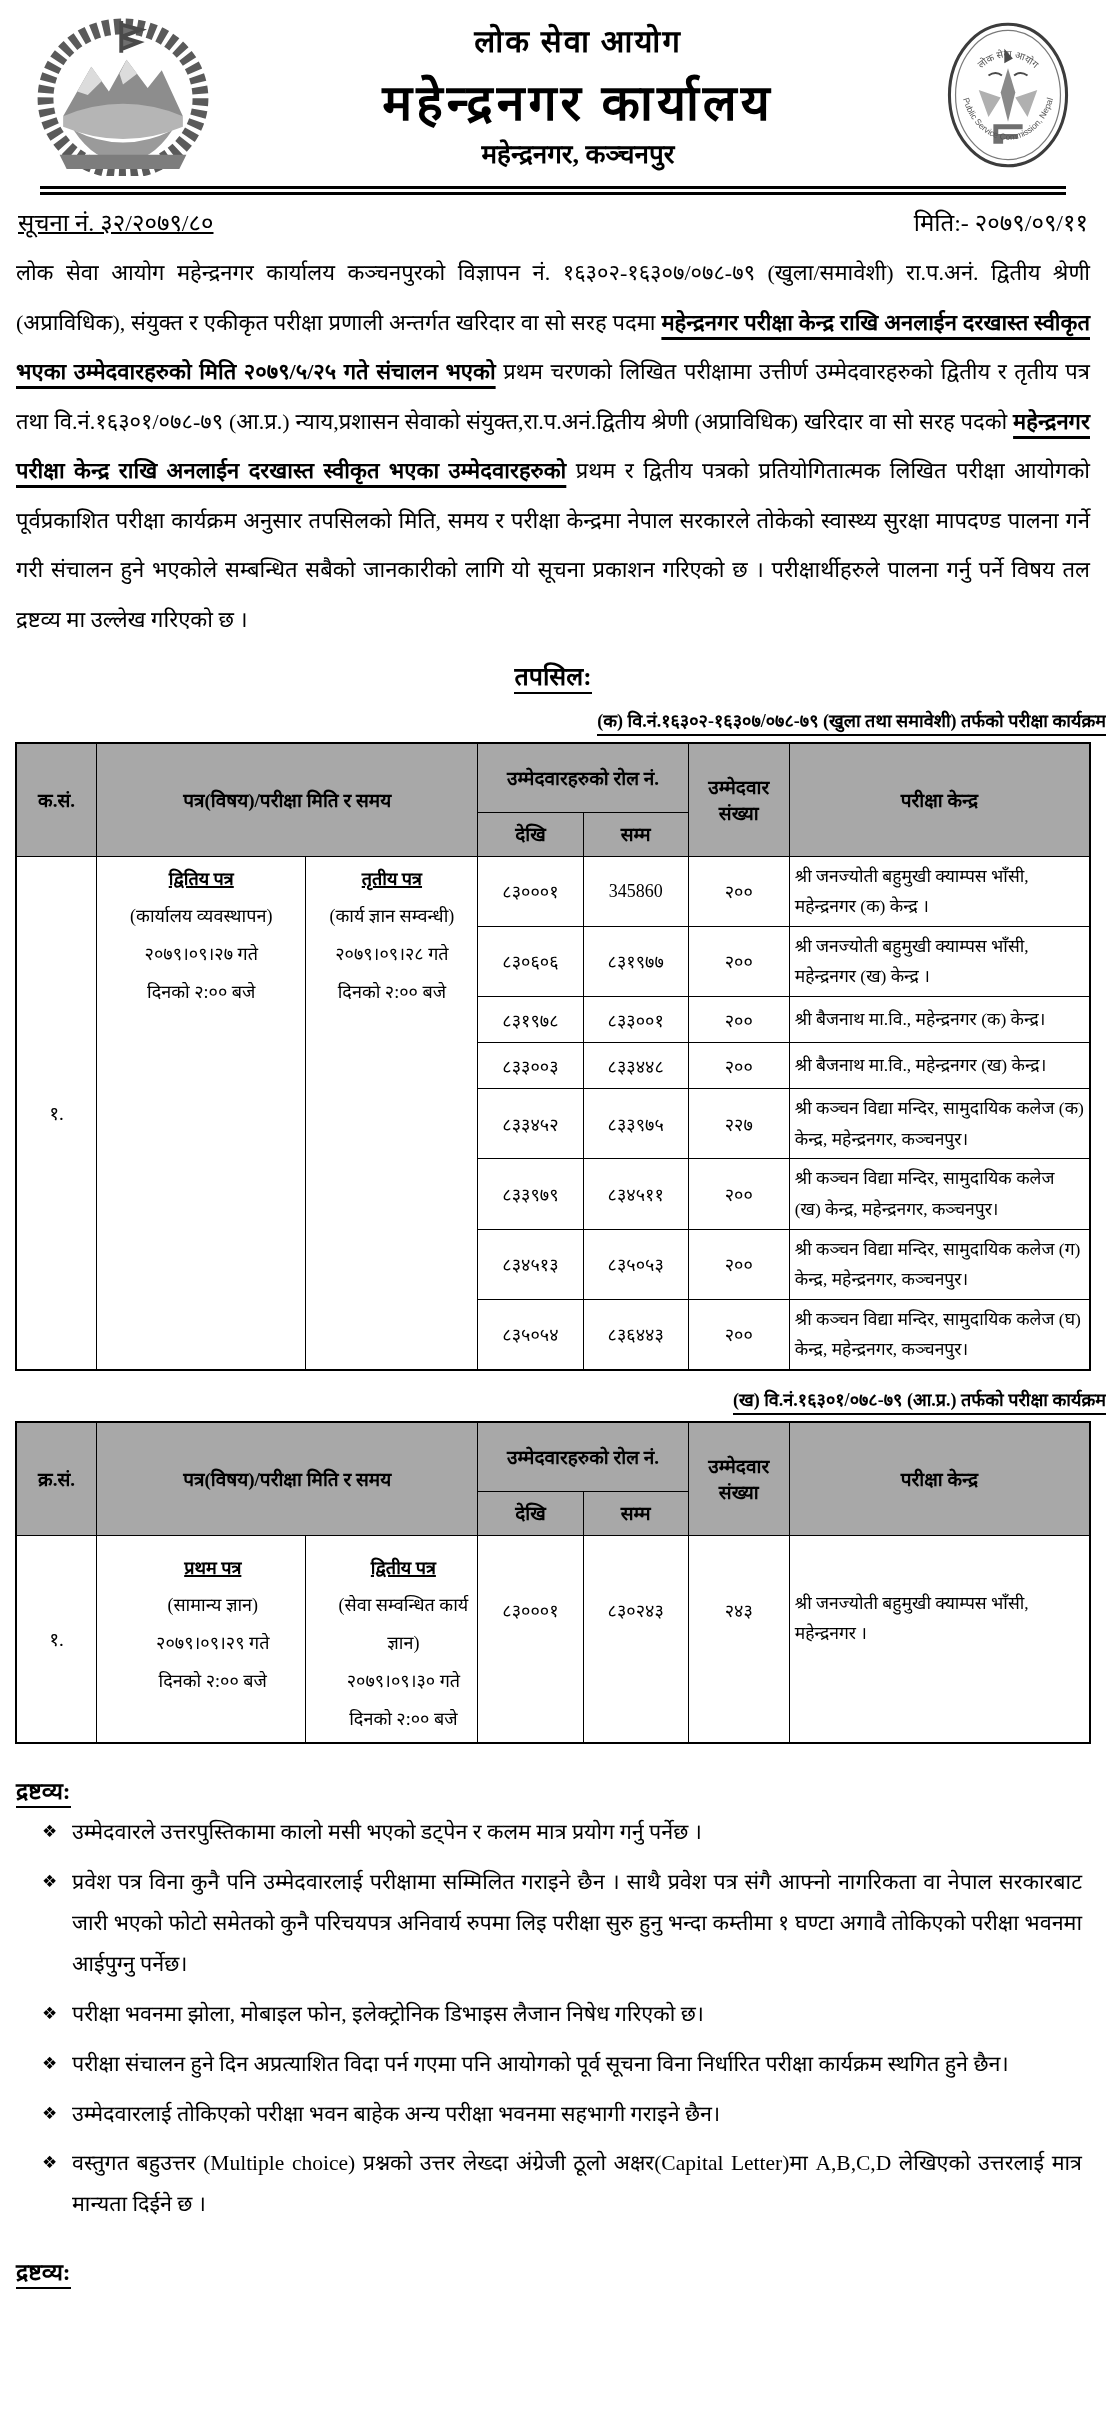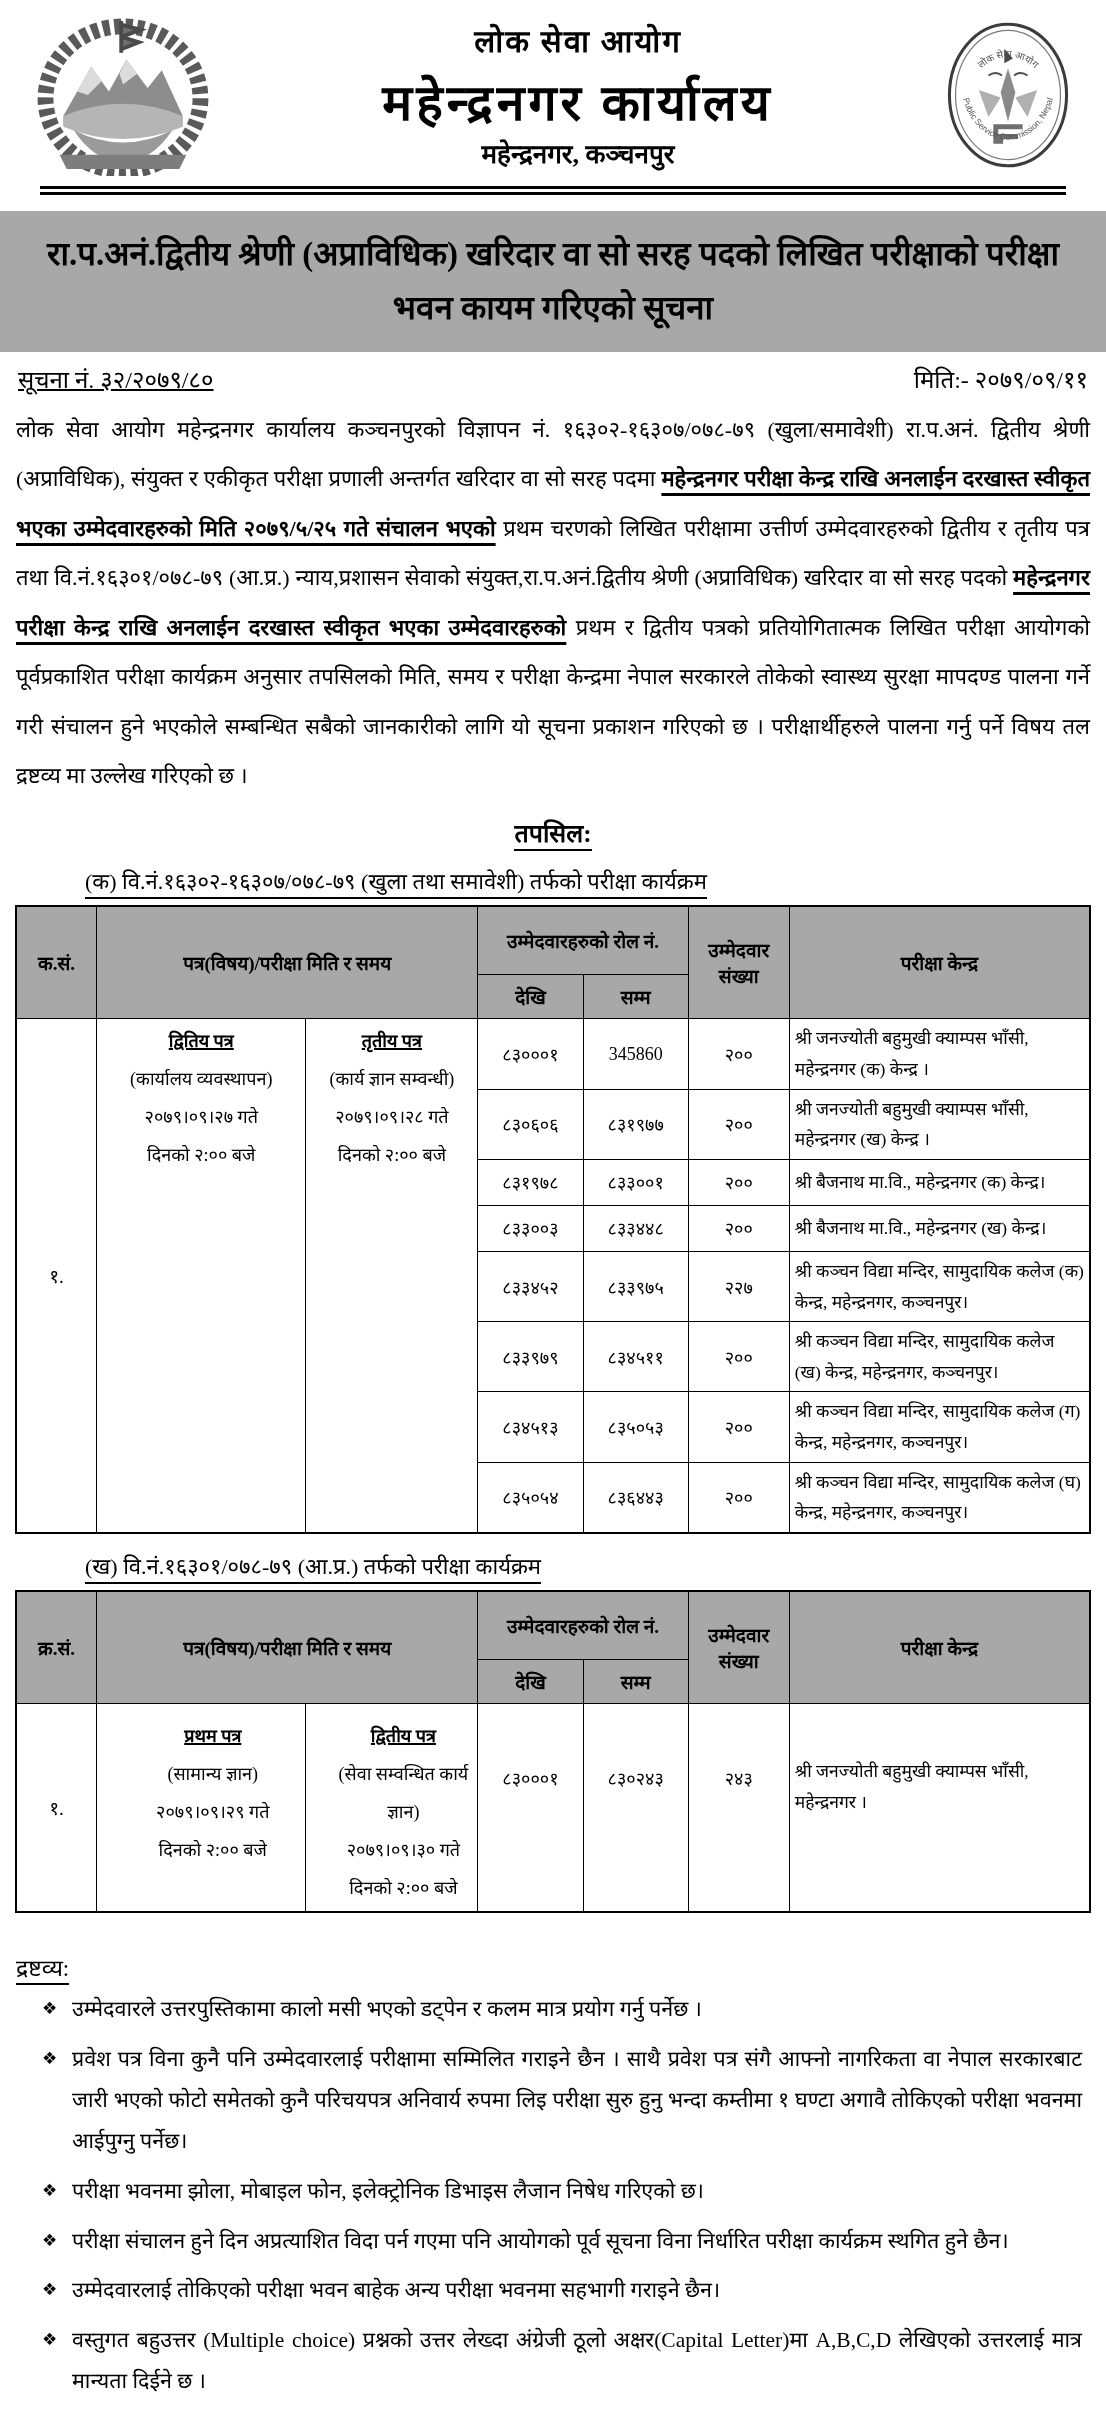--- a/index.html
+++ b/index.html
@@ -32,21 +32,21 @@
   .meta-row { display: flex; justify-content: space-between; padding: 10px 18px 0 18px;
               font-size: 24px; }
   .meta-row .u1 { text-decoration: underline; text-decoration-thickness: 1.5px; }
 
   
   .intro { margin: 10px 16px 0 16px; font-size: 22px; line-height: 2.25; text-align: justify; }
   .intro .u { text-decoration: underline; text-decoration-thickness: 2.5px; text-underline-offset: 7px; font-weight: bold; }
 
   .tapasil { text-align: center; font-size: 25px; font-weight: bold; margin-top: 14px; }
   .tapasil span { border-bottom: 2px solid #000; padding-bottom: 2px; }
-  .sec-heading { margin: 16px 0 10px 85px; font-size: 22px; font-weight: normal; }
+  .sec-heading { margin: 16px 0 10px 85px; font-size: 18px; font-weight: bold; text-align: right; }
   .sec-heading span { border-bottom: 2.5px solid #000; padding-bottom: 3px; }
 
   
   table.sched { width: 1076px; margin: 10px 15px 0 15px; border-collapse: collapse;
                 border: 2px solid #000; font-size: 18px; table-layout: fixed; }
   table.sched th, table.sched td { border: 1.5px solid #000; padding: 4px 5px; }
   table.sched th { background: #a8a8a8; font-weight: bold; font-size: 19px; }
   col.c-sn { width: 7.5%; } col.c-p1 { width: 19.5%; } col.c-p2 { width: 16%; }
   col.c-from { width: 9.8%; } col.c-to { width: 9.8%; } col.c-cnt { width: 9.4%; }
   col.c-ctr { width: 28%; }
@@ -55,21 +55,21 @@
   td.sn { text-align: center; vertical-align: middle; font-size: 19px; }
   td.paper { text-align: center; vertical-align: top; padding-top: 12px; line-height: 2.1; }
   td.paper .ptitle { font-weight: bold; text-decoration: underline; text-decoration-thickness: 2px; }
   td.roll, td.count { text-align: center; vertical-align: middle; height: 46px; }
   td.center-cell { text-align: left; vertical-align: middle; font-size: 17.5px; line-height: 1.75; padding-left: 9px; }
   table.sched.tbl-b td.roll, table.sched.tbl-b td.count { vertical-align: top; padding-top: 62px; height: 190px; }
   table.sched.tbl-b td.center-cell { vertical-align: top; padding-top: 52px; }
   table.sched.tbl-b td.paper { padding-top: 14px; padding-left: 28px; }
 
   
-  .note-head { margin: 38px 0 6px 16px; font-size: 23px; font-weight: normal; }
+  .note-head { margin: 30px 0 6px 16px; font-size: 23px; font-weight: bold; }
   .note-head span { border-bottom: 2px solid #000; padding-bottom: 2px; }
   ul.notes { list-style: none; margin: 4px 24px 0 42px; }
   ul.notes li { display: flex; align-items: flex-start; margin-bottom: 9px;
                 font-size: 21.5px; line-height: 1.9; text-align: justify; }
   ul.notes li .marker { flex: 0 0 30px; font-size: 17px; padding-top: 4px; }
 </style>
 </head>
 <body>
 
 <div class="page">
@@ -109,21 +109,20 @@
         <path d="M26,56 L44,62 L34,78 Z M74,56 L56,62 L66,78 Z" fill="#b0b0b0"></path>
         <path d="M38,84 h24 v4 h-20 v4 h16 v4 h-12 v4 h-8 Z" fill="#6f6f6f"></path>
         <text font-size="7" fill="#555" font-family="Liberation Sans, sans-serif">
           <textPath href="#arcBot" startOffset="50%" text-anchor="middle">Public Service Commission, Nepal</textPath>
         </text>
       </svg>
     </div>
   </div>
   <div class="double-rule"></div>
 
-  <div class="title-band">रा.प.अनं.द्वितीय श्रेणी (अप्राविधिक) खरिदार वा सो सरह पदको लिखित परीक्षाको परीक्षा भवन कायम गरिएको सूचना</div>
 
   <div class="meta-row">
     <span class="u1">सूचना नं. ३२/२०७९/८०</span>
     <span>मिति:- २०७९/०९/११</span>
   </div>
 
   <p class="intro"><span>लोक सेवा आयोग महेन्द्रनगर कार्यालय कञ्चनपुरको विज्ञापन नं. १६३०२-१६३०७/०७८-७९ (खुला/समावेशी) रा.प.अनं. द्वितीय श्रेणी (अप्राविधिक), संयुक्त र एकीकृत परीक्षा प्रणाली अन्तर्गत खरिदार वा सो सरह पदमा </span><span class="u">महेन्द्रनगर परीक्षा केन्द्र राखि अनलाईन दरखास्त स्वीकृत भएका उम्मेदवारहरुको मिति २०७९/५/२५ गते संचालन भएको</span><span> प्रथम चरणको लिखित परीक्षामा उत्तीर्ण उम्मेदवारहरुको द्वितीय र तृतीय पत्र तथा वि.नं.१६३०१/०७८-७९ (आ.प्र.) न्याय,प्रशासन सेवाको संयुक्त,रा.प.अनं.द्वितीय श्रेणी (अप्राविधिक) खरिदार वा सो सरह पदको </span><span class="u">महेन्द्रनगर परीक्षा केन्द्र राखि अनलाईन दरखास्त स्वीकृत भएका उम्मेदवारहरुको</span><span> प्रथम र द्वितीय पत्रको प्रतियोगितात्मक लिखित परीक्षा आयोगको पूर्वप्रकाशित परीक्षा कार्यक्रम अनुसार तपसिलको मिति, समय र परीक्षा केन्द्रमा नेपाल सरकारले तोकेको स्वास्थ्य सुरक्षा मापदण्ड पालना गर्ने गरी संचालन हुने भएकोले सम्बन्धित सबैको जानकारीको लागि यो सूचना प्रकाशन गरिएको छ । परीक्षार्थीहरुले पालना गर्नु पर्ने विषय तल  द्रष्टव्य मा उल्लेख गरिएको छ ।</span></p>
 
   <div class="tapasil">
     <span>तपसिल:</span>

